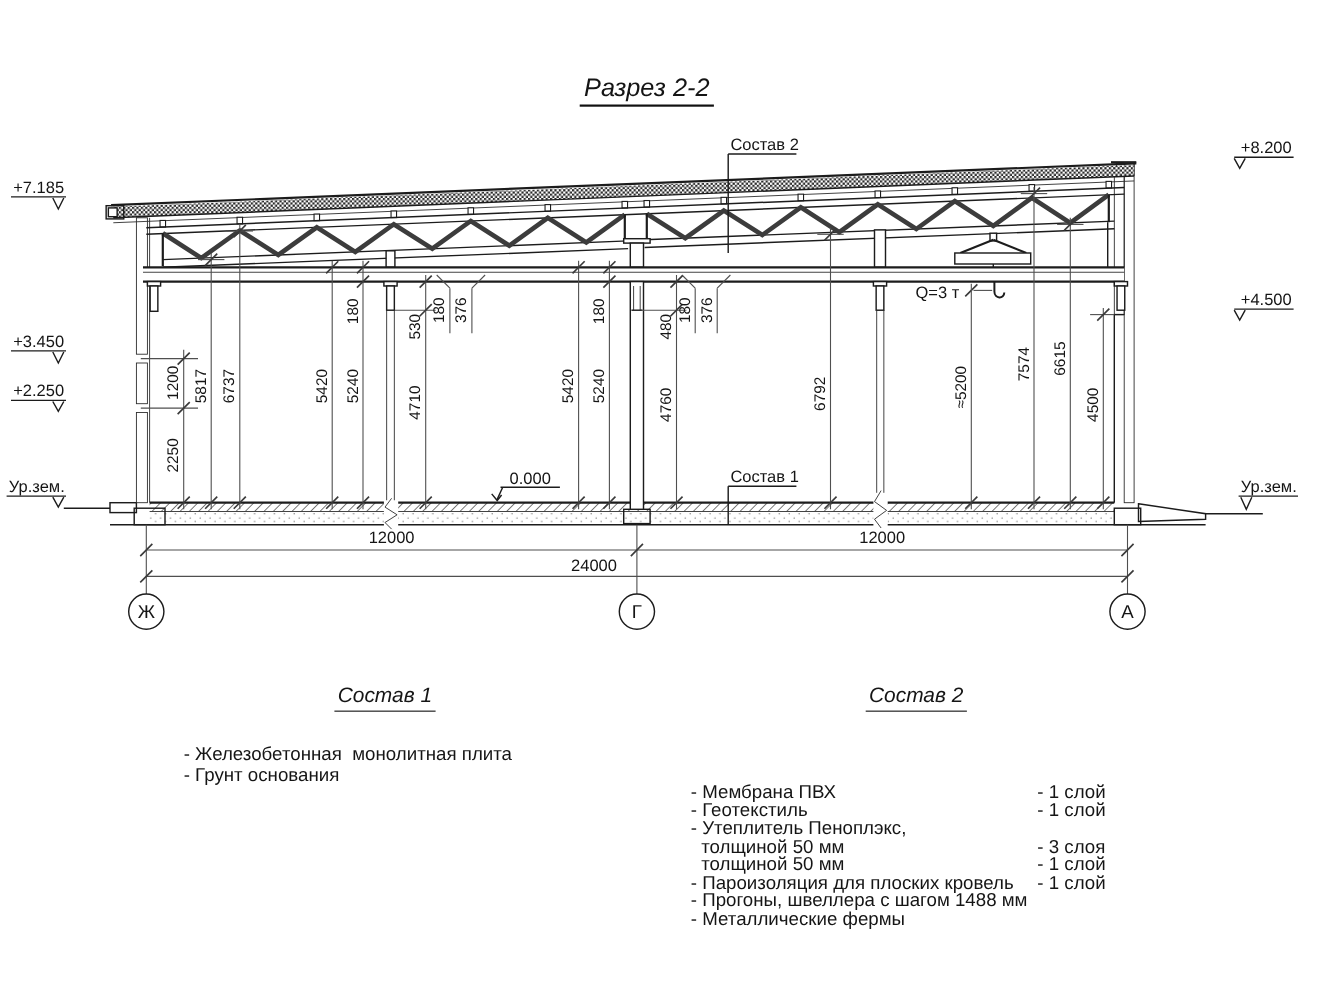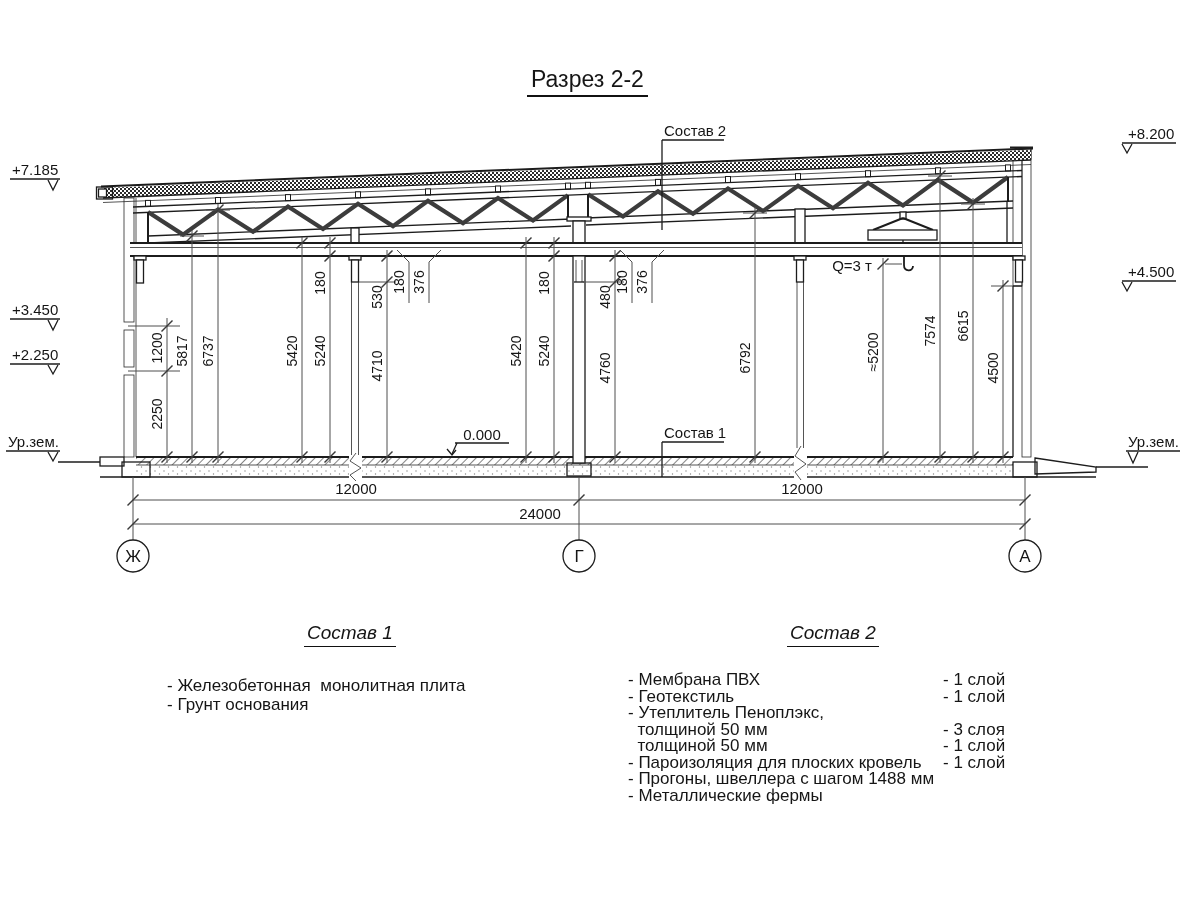--- a/index.html
+++ b/index.html
@@ -10,21 +10,21 @@
   .t14{font-size:14px}
   .t15{font-size:15px}
   .t17{font-size:17px}
   .ln{stroke:#1c1c1c;stroke-width:1.3;fill:none}
   .ln2{stroke:#1c1c1c;stroke-width:2;fill:none}
   .thin{stroke:#2a2a2a;stroke-width:.8;fill:none}
   .dim{stroke:#4f4f4f;stroke-width:1;fill:none}
   .bar{stroke:#3c3c3c;stroke-width:4.2;fill:none}
   .wht{fill:#fff;stroke:#1c1c1c;stroke-width:1.3}
   .tk line{stroke:#3a3a3a;stroke-width:1.5}
-  .htitle{position:absolute;font-size:23px;
+  .htitle{position:absolute;font-style:italic;font-size:23px;
           border-bottom:2px solid #111;padding:0 4px 2px 4px;white-space:nowrap}
   .ctitle{position:absolute;font-style:italic;font-size:19px;
           border-bottom:1.5px solid #111;padding:0 3px 2px 3px;white-space:nowrap}
   .mlist{position:absolute;font-size:17px}
   .mrow{position:relative;white-space:pre}
   #comp1-list .mrow{line-height:19px}
   #comp2-list .mrow{line-height:16.5px}
   .val{position:absolute;top:0;white-space:pre}
   #comp1-list .val{left:297px}
   #comp2-list .val{left:315px}
@@ -378,21 +378,21 @@
 
   <div class="htitle" style="left:527px;top:66px">Разрез 2-2</div>
 
   <div class="ctitle" style="left:304px;top:622px">Состав 1</div>
   <div class="mlist" id="comp1-list" style="left:167px;top:676px;width:380px">
     <div class="mrow"><span>- Железобетонная  монолитная плита</span><span class="val"></span></div>
     <div class="mrow"><span>- Грунт основания</span><span class="val"></span></div>
   </div>
 
   <div class="ctitle" style="left:787px;top:622px">Состав 2</div>
-  <div class="mlist" id="comp2-list" style="left:628px;top:672px;width:390px">
+  <div class="mlist" id="comp2-list" style="left:628px;top:712px;width:390px">
     <div class="mrow"><span>- Мембрана ПВХ</span><span class="val">- 1 слой</span></div>
     <div class="mrow"><span>- Геотекстиль</span><span class="val">- 1 слой</span></div>
     <div class="mrow"><span>- Утеплитель Пеноплэкс,</span><span class="val"></span></div>
     <div class="mrow"><span>  толщиной 50 мм</span><span class="val">- 3 слоя</span></div>
     <div class="mrow"><span>  толщиной 50 мм</span><span class="val">- 1 слой</span></div>
     <div class="mrow"><span>- Пароизоляция для плоских кровель</span><span class="val">- 1 слой</span></div>
     <div class="mrow"><span>- Прогоны, швеллера с шагом 1488 мм</span><span class="val"></span></div>
     <div class="mrow"><span>- Металлические фермы</span><span class="val"></span></div>
   </div>
 

